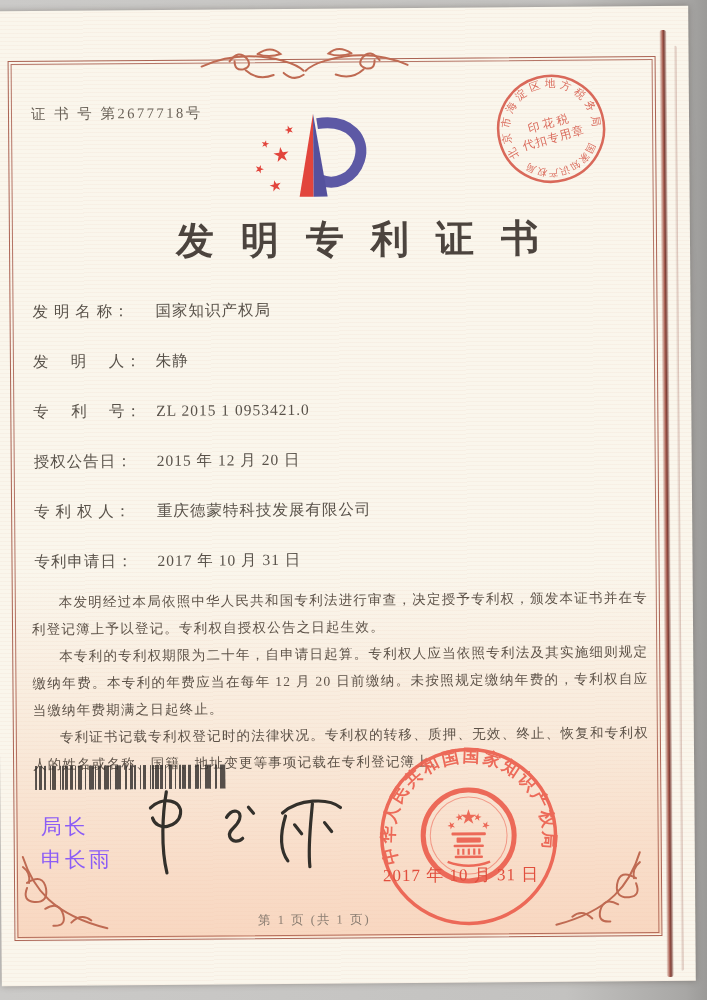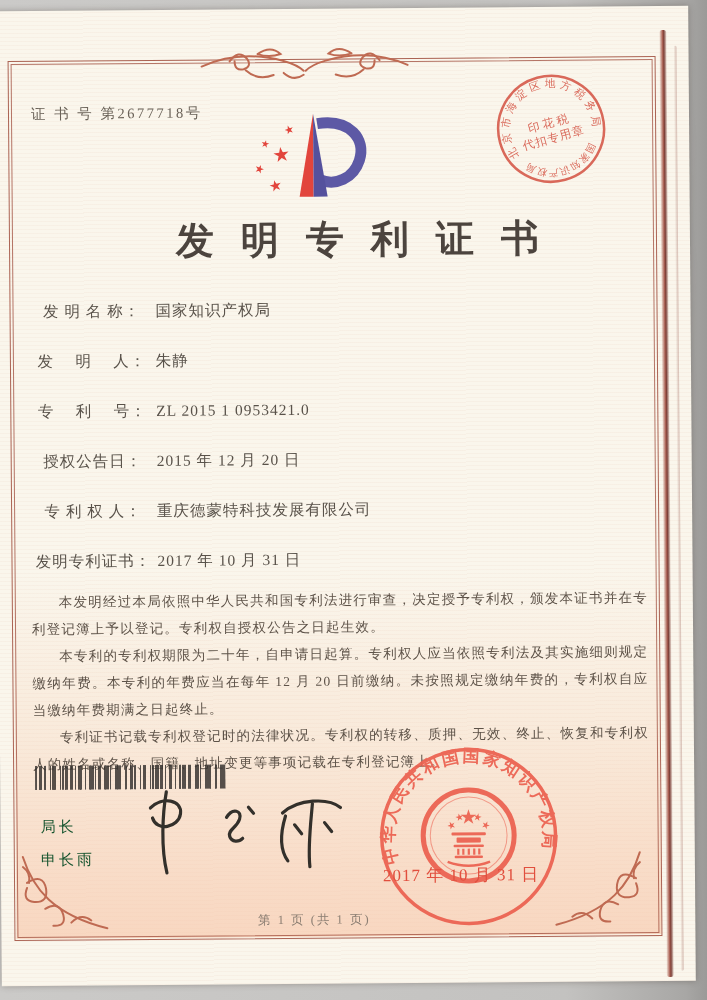--- a/index.html
+++ b/index.html
@@ -18,30 +18,30 @@
   .page-edge2{position:absolute;right:12px;top:40px;bottom:10px;width:3px;border-radius:2px;
     background:linear-gradient(90deg,rgba(170,120,110,.0),rgba(170,120,110,.45));}
   .frame{position:absolute;left:13px;top:50px;width:646px;height:878px;
     border:1px solid rgba(158,74,58,.85);}
   .frame::after{content:"";position:absolute;inset:2px;border:1px solid rgba(158,74,58,.75);}
   .cert-no{position:absolute;left:36px;top:94px;font-size:14.5px;letter-spacing:2.5px;color:#6a6258;}
   .doc-title{position:absolute;left:30px;top:206px;width:646px;padding-left:22px;text-align:center;
     font-size:38px;font-weight:600;letter-spacing:27px;color:#4c443e;}
   .fields{position:absolute;left:36px;top:291px;width:600px;list-style:none;margin:0;padding:0;}
   .fields li{height:50px;font-size:15.5px;color:#59524a;letter-spacing:1px;}
-  .fields .lbl{display:inline-block;min-width:118px;text-align:center;}
+  .fields .lbl{display:inline-block;min-width:118px;}
   .body-text{position:absolute;left:33px;top:578px;width:616px;font-size:13.5px;line-height:27px;
     color:#5d5248;letter-spacing:1.2px;text-align:justify;}
   .body-text p{margin:0;text-indent:2em;}
   .barcode{position:absolute;left:35px;top:755px;width:190px;height:24px;opacity:.82;
     background:
       repeating-linear-gradient(90deg,#332f2c 0 2px,transparent 2px 9px),
       repeating-linear-gradient(90deg,transparent 0 4px,#332f2c 4px 7px,transparent 7px 13px),
       repeating-linear-gradient(90deg,#332f2c 0 1px,transparent 1px 5px);}
-  .director{position:absolute;left:40px;top:800px;color:#14532d;font-size:15px;line-height:33px;letter-spacing:3px;}
+  .director{position:absolute;left:40px;top:800px;color:#8b5cf6;font-size:21px;line-height:33px;letter-spacing:3px;}
   .signature{position:absolute;left:132px;top:768px;}
   .issue-seal{position:absolute;left:372px;top:733px;opacity:.93;}
   .seal-date{position:absolute;left:382px;top:856px;font-size:17px;color:#e14f3e;letter-spacing:1px;z-index:4;}
   .tax-stamp{position:absolute;left:497px;top:63px;opacity:.9;}
   .footer-page{position:absolute;left:13px;top:903px;width:600px;text-align:center;
     font-size:12.5px;color:#8b7e72;letter-spacing:2px;}
   .ornament{position:absolute;pointer-events:none;}
   .orn-top{left:205px;top:34px;}
   .orn-bl{left:18px;top:828px;}
   .orn-br{left:538px;top:828px;}
@@ -140,21 +140,21 @@
       </li>
       <li>
         <span class="lbl">授权公告日：</span>
         <span>2015 年 12 月 20 日</span>
       </li>
       <li>
         <span class="lbl">专 利 权 人：</span>
         <span>重庆德蒙特科技发展有限公司</span>
       </li>
       <li>
-        <span class="lbl">发明专利证书：</span>
+        <span class="lbl">专利申请日：</span>
         <span>2017 年 10 月 31 日</span>
       </li>
     </ul>
 
     <div class="body-text">
       <p>本发明经过本局依照中华人民共和国专利法进行审查，决定授予专利权，颁发本证书并在专利登记簿上予以登记。专利权自授权公告之日起生效。</p>
       <p>本专利的专利权期限为二十年，自申请日起算。专利权人应当依照专利法及其实施细则规定缴纳年费。本专利的年费应当在每年 12 月 20 日前缴纳。未按照规定缴纳年费的，专利权自应当缴纳年费期满之日起终止。</p>
       <p>专利证书记载专利权登记时的法律状况。专利权的转移、质押、无效、终止、恢复和专利权人的姓名或名称、国籍、地址变更等事项记载在专利登记簿上。</p>
     </div>
 

